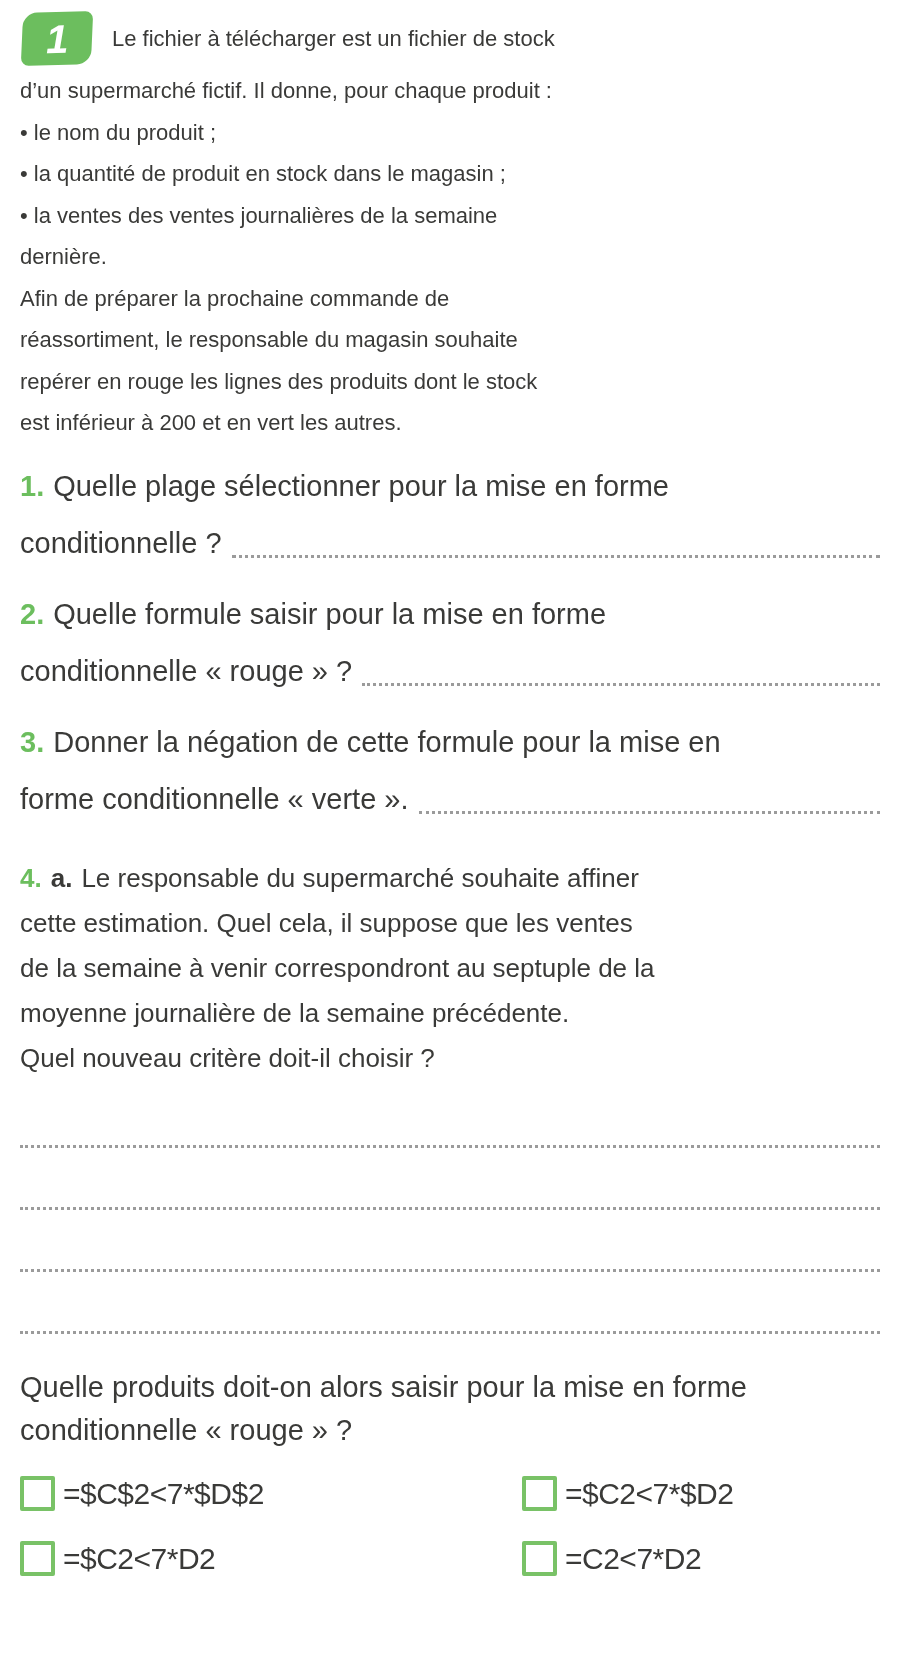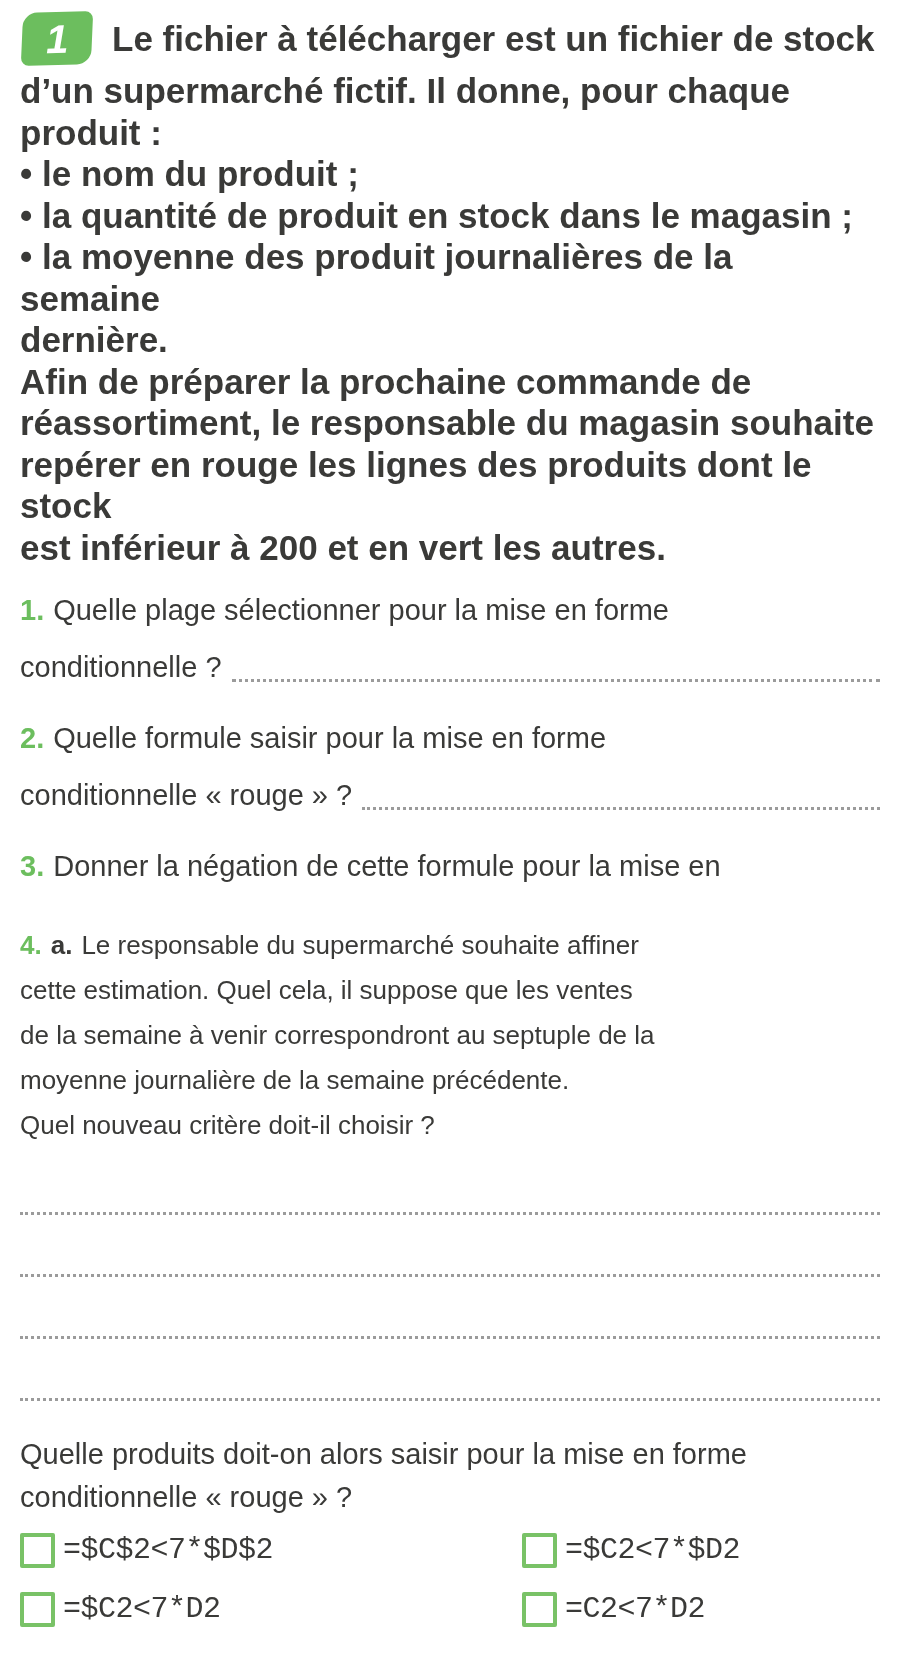--- a/index.html
+++ b/index.html
@@ -19,45 +19,44 @@
     background:#6cbe5e;
     border-radius:14px 8px 14px 8px;
     transform:skewX(-4deg) rotate(-1.5deg);
     display:flex;align-items:center;justify-content:center;
   }
   .badge-num{
     color:#ffffff;font-size:40px;font-weight:700;font-style:italic;
     transform:skewX(4deg);line-height:1;
   }
 
-  .intro{font-size:35px;line-height:41.5px;font-weight:bold;}
+  .intro{font-size:22px;line-height:41.5px;}
   .intro-first{padding-left:92px;min-height:56px;line-height:49px;}
 
   .qblock{margin-top:14px;}
   .qline{font-size:29px;line-height:57px;white-space:nowrap;}
   .qnum{color:#6cbe5e;font-weight:700;margin-right:9px;}
   .sub{font-weight:700;margin-right:9px;}
   .leader{display:flex;align-items:flex-end;white-space:nowrap;}
   .leader .dots{flex:1;border-bottom:3px dotted #9b9b9b;margin:0 0 14px 10px;}
 
   .q4{margin-top:28px;font-size:26px;line-height:45px;}
 
   .answers{margin-top:16px;}
   .ans-line{height:59px;border-bottom:3px dotted #9b9b9b;}
   .ans-line.first{height:48px;}
 
   .sectionB{margin-top:32px;font-size:29px;line-height:43px;}
   .bold{font-weight:700;}
 
   .options{
-    margin-top:10px;
+    margin-top:20px;
     display:grid;
     grid-template-columns:502px 1fr;
-    row-gap:16px;
-    font-family:Liberation Mono, monospace;
+    row-gap:22px;
   }
   .option{display:flex;align-items:center;}
   .checkbox{
     width:27px;height:27px;
     border:4px solid #79c267;
     border-radius:2px;
     background:#ffffff;
     display:inline-block;
     margin-right:8px;
     flex:0 0 auto;
@@ -71,21 +70,21 @@
 
   <div class="badge">
     <span class="badge-num">1</span>
   </div>
 
   <div class="intro">
     <div class="intro-first">Le fichier à télécharger est un fichier de stock</div>
     <div>d’un supermarché fictif. Il donne, pour chaque produit :</div>
     <div>• le nom du produit ;</div>
     <div>• la quantité de produit en stock dans le magasin ;</div>
-    <div>• la moyenne des produit journalières de la semaine</div>
+    <div>• la ventes des ventes journalières de la semaine</div>
     <div>dernière.</div>
     <div>Afin de préparer la prochaine commande de</div>
     <div>réassortiment, le responsable du magasin souhaite</div>
     <div>repérer en rouge les lignes des produits dont le stock</div>
     <div>est inférieur à 200 et en vert les autres.</div>
   </div>
 
   <div class="qblock">
     <div class="qline">
       <span class="qnum">1.</span><span>Quelle plage sélectionner pour la mise en forme</span>
@@ -102,20 +101,24 @@
     </div>
     <div class="qline leader">
       <span>conditionnelle « rouge » ?</span>
       <span class="dots"></span>
     </div>
   </div>
 
   <div class="qblock">
     <div class="qline">
       <span class="qnum">3.</span><span>Donner la négation de cette formule pour la mise en</span>
+    </div>
+    <div class="qline leader">
+      <span>forme conditionnelle « verte ».</span>
+      <span class="dots"></span>
     </div>
   </div>
 
   <div class="q4">
     <div>
       <span class="qnum">4.</span><span class="sub">a.</span><span>Le responsable du supermarché souhaite affiner</span>
     </div>
     <div>cette estimation. Quel cela, il suppose que les ventes</div>
     <div>de la semaine à venir correspondront au septuple de la</div>
     <div>moyenne journalière de la semaine précédente.</div>

